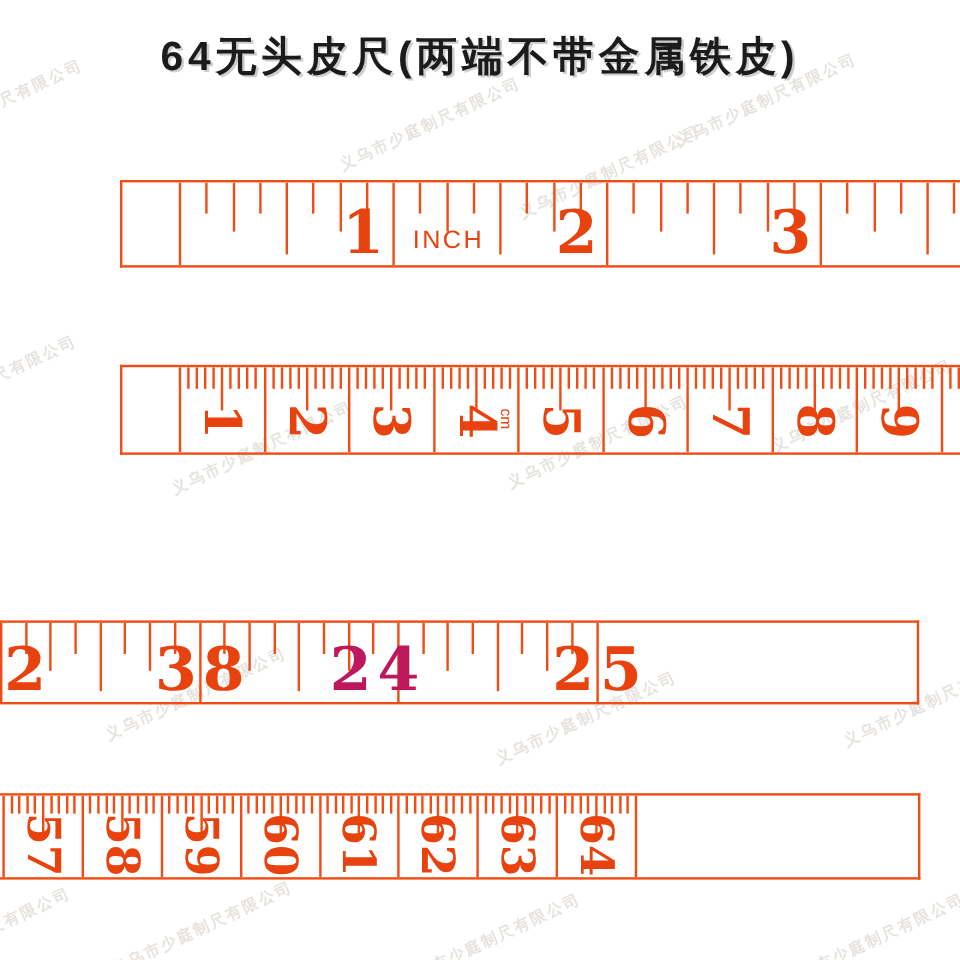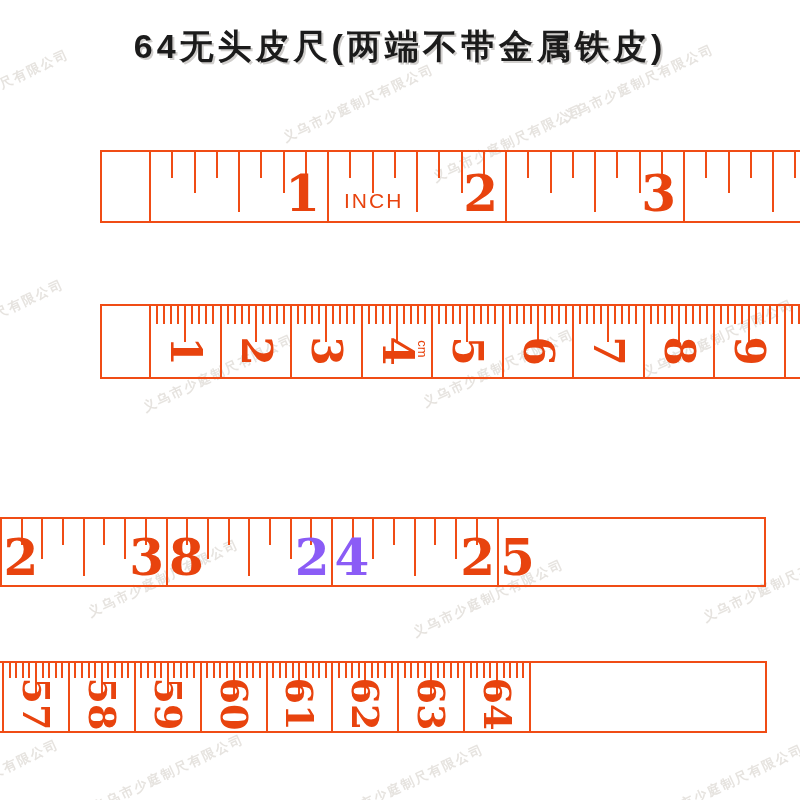--- a/index.html
+++ b/index.html
@@ -224,21 +224,21 @@
         <div class="tick" style="left: 413.75px; height: 57px; background: rgb(240, 76, 21);"></div>
         <div class="tick" style="left: 434.438px; height: 26px; background: rgb(240, 76, 21);"></div>
         <div class="tick" style="left: 455.125px; height: 40px; background: rgb(240, 76, 21);"></div>
         <div class="tick" style="left: 475.812px; height: 26px; background: rgb(240, 76, 21);"></div>
         <div class="major" style="left: 0px; background: rgb(240, 76, 21);"></div>
         <div class="major" style="left: 165.5px; background: rgb(240, 76, 21);"></div>
         <div class="major" style="left: 331px; background: rgb(240, 76, 21);"></div>
         <div class="major" style="left: 496.5px; background: rgb(240, 76, 21);"></div>
         <div class="rnum straddle" style="font-size: 50px; color: rgb(232, 67, 14); left: 1px;">22</div>
         <div class="rnum straddle" style="font-size: 50px; color: rgb(232, 67, 14); left: 166.5px;">38</div>
-        <div class="rnum straddle" style="font-size: 50px; color: #8b5cf6; left: 332px;">24</div>
+        <div class="rnum straddle" style="font-size: 50px; color: #be185d; left: 312px;">24</div>
         <div class="rnum straddle" style="font-size: 50px; color: rgb(232, 67, 14); left: 497.5px;">25</div>
       </div>
       <div class="strip" style="left: 0px; top: 661px; width: 767px; height: 72px; border-top: 2px solid rgb(240, 76, 21); border-bottom: 2px solid rgb(240, 76, 21); border-right: 2px solid rgb(240, 76, 21);">
         <div class="tick" style="left: 8.5875px; height: 15px; background: rgb(240, 76, 21);"></div>
         <div class="tick" style="left: 15.175px; height: 15px; background: rgb(240, 76, 21);"></div>
         <div class="tick" style="left: 21.7625px; height: 15px; background: rgb(240, 76, 21);"></div>
         <div class="tick" style="left: 28.35px; height: 15px; background: rgb(240, 76, 21);"></div>
         <div class="tick" style="left: 34.9375px; height: 32px; background: rgb(240, 76, 21);"></div>
         <div class="tick" style="left: 41.525px; height: 15px; background: rgb(240, 76, 21);"></div>
         <div class="tick" style="left: 48.1125px; height: 15px; background: rgb(240, 76, 21);"></div>

